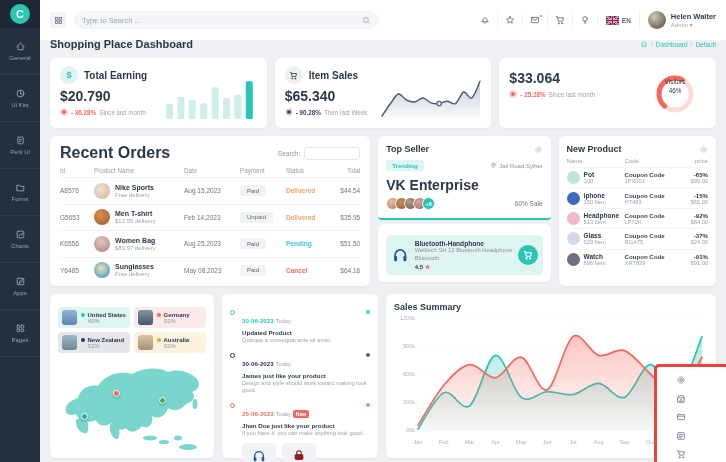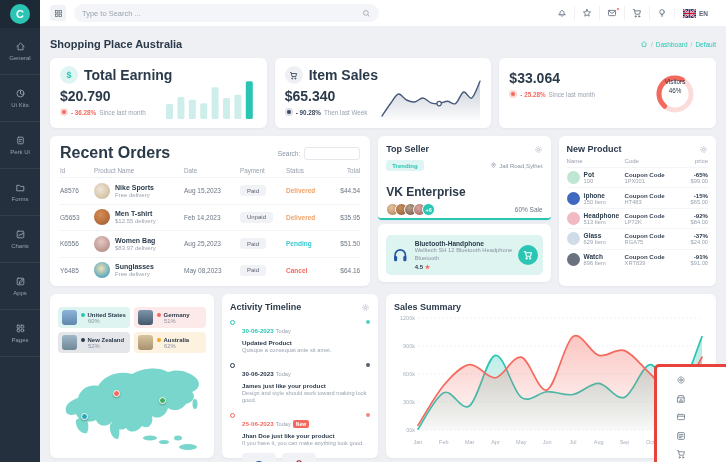--- a/index.html
+++ b/index.html
@@ -7,21 +7,21 @@
 body{position:relative;background:#eef0f4;font-family:"Liberation Sans",sans-serif;color:#2b3a4a;overflow:hidden}
 svg{display:block}
 
 .sidebar{position:absolute;left:0;top:0;width:40px;height:100%;background:#24303e;z-index:30;display:flex;flex-direction:column}
 .logo{height:28px;display:flex;align-items:center;justify-content:center;background:#1d2935}
 .logo-circle{width:20px;height:20px;border-radius:50%;background:#2bc5b4;color:#fff;font-size:11px;font-weight:bold;display:flex;align-items:center;justify-content:center}
 .nav-item{height:47px;display:flex;flex-direction:column;align-items:center;justify-content:center;gap:3px;border-bottom:1px solid rgba(255,255,255,.07);color:#93a1b1;cursor:pointer}
 .nav-item .lbl{font-size:6px}
 .nav-item svg{width:11px;height:11px;stroke:#93a1b1;fill:none;stroke-width:1;stroke-linecap:round;stroke-linejoin:round}
 
-.topbar{position:absolute;left:40px;top:0;right:0;height:26px;background:#fff;display:flex;align-items:center;padding:0 10px;gap:8px;z-index:25}
+.topbar{position:absolute;left:40px;top:0;right:0;height:40px;background:#fff;display:flex;align-items:center;padding:0 10px;gap:8px;z-index:25}
 .gridbtn{width:16px;height:16px;border-radius:3px;background:#f1f2f6;display:flex;align-items:center;justify-content:center;cursor:pointer}
 .searchbar{width:305px;height:18px;background:#f4f5f8;border-radius:9px;display:flex;align-items:center;justify-content:space-between;padding:0 8px}
 .searchbar input{border:none;background:transparent;outline:none;font-size:7.5px;color:#5a6474;width:250px;font-family:inherit}
 .searchbar input::placeholder{color:#9aa3b0}
 .top-icons{margin-left:auto;display:flex;align-items:center;height:100%}
 .tico{padding:0 7px;border-left:1px solid #f0f1f4;height:14px;display:flex;align-items:center;color:#6b7684;position:relative;cursor:pointer}
 .tico:first-child{border-left:none}
 .tico svg{width:10px;height:10px;stroke:#6b7684;fill:none;stroke-width:1;stroke-linecap:round;stroke-linejoin:round}
 .mail-dot{position:absolute;top:1px;right:4px;width:4px;height:4px;border-radius:50%;background:#f4695e;border:1px solid #fff}
 .langbox{display:flex;align-items:center;gap:3px;padding:0 8px;border-left:1px solid #f0f1f4;cursor:pointer}
@@ -38,21 +38,21 @@
 .crumbs svg{width:8px;height:8px;stroke:#2bc5b4;fill:none;stroke-width:1.1}
 .crumb-sep{color:#b6bdc7}
 .row{display:flex;gap:8px}
 .mt{margin-top:8px}
 .card{background:#fff;border-radius:6px;box-shadow:0 1px 3px rgba(25,39,62,.05)}
 
 .stat{flex:1;height:70px;padding:8px 10px;position:relative}
 .stat-head{display:flex;align-items:center;gap:6px}
 .sicon{width:18px;height:18px;border-radius:50%;display:flex;align-items:center;justify-content:center;font-size:9px;font-weight:bold}
 .sicon svg{width:9px;height:9px}
-.stitle{font-size:14px;font-weight:bold}
+.stitle{font-size:10px;font-weight:bold}
 .sval{font-size:14px;font-weight:bold;margin-top:4px}
 .ssub{display:flex;align-items:center;gap:3px;font-size:6.3px;color:#9aa3b0;margin-top:4px}
 .sdelta{font-weight:bold}
 .ddot{width:8px;height:8px;border-radius:50%}
 .ddot.red{background:#f4695e;border:2px solid #fbd9d5}
 .ddot.navy{background:#3c4a5d;border:2px solid #d9dee5}
 .schart{position:absolute;right:10px;bottom:8px}
 .gtxt{position:absolute;right:14px;top:20px;width:54px;text-align:center;font-size:6.3px;line-height:1.4;color:#2b3a4a}
 
 .orders{width:330px;height:150px;padding:8px 10px}
@@ -78,21 +78,21 @@
 .midcol{width:178px;display:flex;flex-direction:column;gap:4px}
 .chead{display:flex;justify-content:space-between;align-items:center}
 .ctitle{font-size:9px;font-weight:bold}
 .gear{cursor:pointer}
 .gear svg{width:9px;height:9px;stroke:#aab2bd;fill:none;stroke-width:1}
 .seller{height:84px;padding:8px;border-bottom:2px solid #2bc5b4;border-radius:6px 6px 4px 4px}
 .seller-row2{display:flex;justify-content:space-between;align-items:center;margin-top:6px}
 .badge-trending{background:#dff5f3;color:#2bc5b4;font-size:6px;font-weight:bold;border-radius:3px;padding:2.5px 6px}
 .loc{display:flex;gap:2px;align-items:center;font-size:6px;color:#8a93a2}
 .loc svg{width:7px;height:7px;stroke:#8a93a2;fill:none;stroke-width:1}
-.sname{font-size:12px;font-weight:bold;margin-top:14px}
+.sname{font-size:14px;font-weight:bold;margin-top:6px}
 .seller-row4{display:flex;justify-content:space-between;align-items:center;margin-top:4px}
 .avstack{display:flex;align-items:center}
 .av{width:13px;height:13px;border-radius:50%;border:1px solid #fff;margin-left:-4px;flex:none}
 .av:first-child{margin-left:0}
 .av1{background:radial-gradient(circle at 40% 35%,#e7c3a1,#a97b52)}
 .av2{background:radial-gradient(circle at 40% 35%,#c98d5f,#8a5a34)}
 .av3{background:radial-gradient(circle at 40% 35%,#b9a08c,#6e5443)}
 .av4{background:radial-gradient(circle at 40% 35%,#d9a7a0,#96635c)}
 .av.more{background:#2bc5b4;color:#fff;font-size:5.5px;display:flex;align-items:center;justify-content:center;font-weight:bold}
 .sale{font-size:6.5px;color:#6b7684}
@@ -262,27 +262,34 @@
           <rect fill="#012169" width="60" height="40"></rect>
           <path d="M0,0 60,40 M60,0 0,40" stroke="#fff" stroke-width="9"></path>
           <path d="M0,0 60,40 M60,0 0,40" stroke="#c8102e" stroke-width="4"></path>
           <rect x="25" width="10" height="40" fill="#fff"></rect>
           <rect y="15" width="60" height="10" fill="#fff"></rect>
           <rect x="27" width="6" height="40" fill="#c8102e"></rect>
           <rect y="17" width="60" height="6" fill="#c8102e"></rect>
         </svg>
       <span class="lang">EN</span>
     </div>
+    <div class="userbox">
+      <div class="avatar"></div>
+      <div>
+        <div class="uname">Helen Walter</div>
+        <div class="urole">Admin ▾</div>
+      </div>
+    </div>
   </div>
 </div>
 
 <div class="main">
 
   <div class="pagehead">
-    <div class="ptitle">Shopping Place Australia</div>
+    <div class="ptitle">Shopping Place Dashboard</div>
     <div class="crumbs">
       <svg viewBox="0 0 12 12">
           <path d="M2 6 L6 2.3 L10 6 M3.3 5.4 V9.6 H8.7 V5.4"></path>
         </svg>
       <span class="crumb-sep">/</span>
       <span>Dashboard</span>
       <span class="crumb-sep">/</span>
       <span>Default</span>
     </div>
   </div>
@@ -662,29 +669,20 @@
           <ellipse cx="137" cy="44" rx="2.5" ry="5" fill="#79d6cc"></ellipse>
           <ellipse cx="130" cy="87" rx="9" ry="3" fill="#79d6cc"></ellipse>
         </svg>
         <span class="mapdot" style="left:55px;top:30px;background:#f4695e"></span>
         <span class="mapdot" style="left:101px;top:37px;background:#3fae5a"></span>
         <span class="mapdot" style="left:23px;top:53px;background:#2aa8b8"></span>
       </div>
     </div>
 
     <div class="card timeline">
-      <div class="chead">
-        <div class="ctitle">Activity Timeline</div>
-        <span class="gear">
-            <svg viewBox="0 0 11 11">
-              <circle cx="5.5" cy="5.5" r="3.4" stroke-dasharray="1.7 1.3"></circle>
-              <circle cx="5.5" cy="5.5" r="1.4"></circle>
-            </svg>
-          </span>
-      </div>
 
       <div class="titem">
         <span class="tdot" style="border-color: rgb(43, 197, 180);"></span>
         <span class="rdot" style="background-color: rgb(43, 197, 180);"></span>
         <div><span class="tdate" style="color: rgb(43, 197, 180);">30-06-2023</span><span class="ttag">Today</span></div>
         <div class="tt">Updated Product</div>
         <div class="td">Quisque a consequat ante sit amet.</div>
       </div>
 
       <div class="titem">

